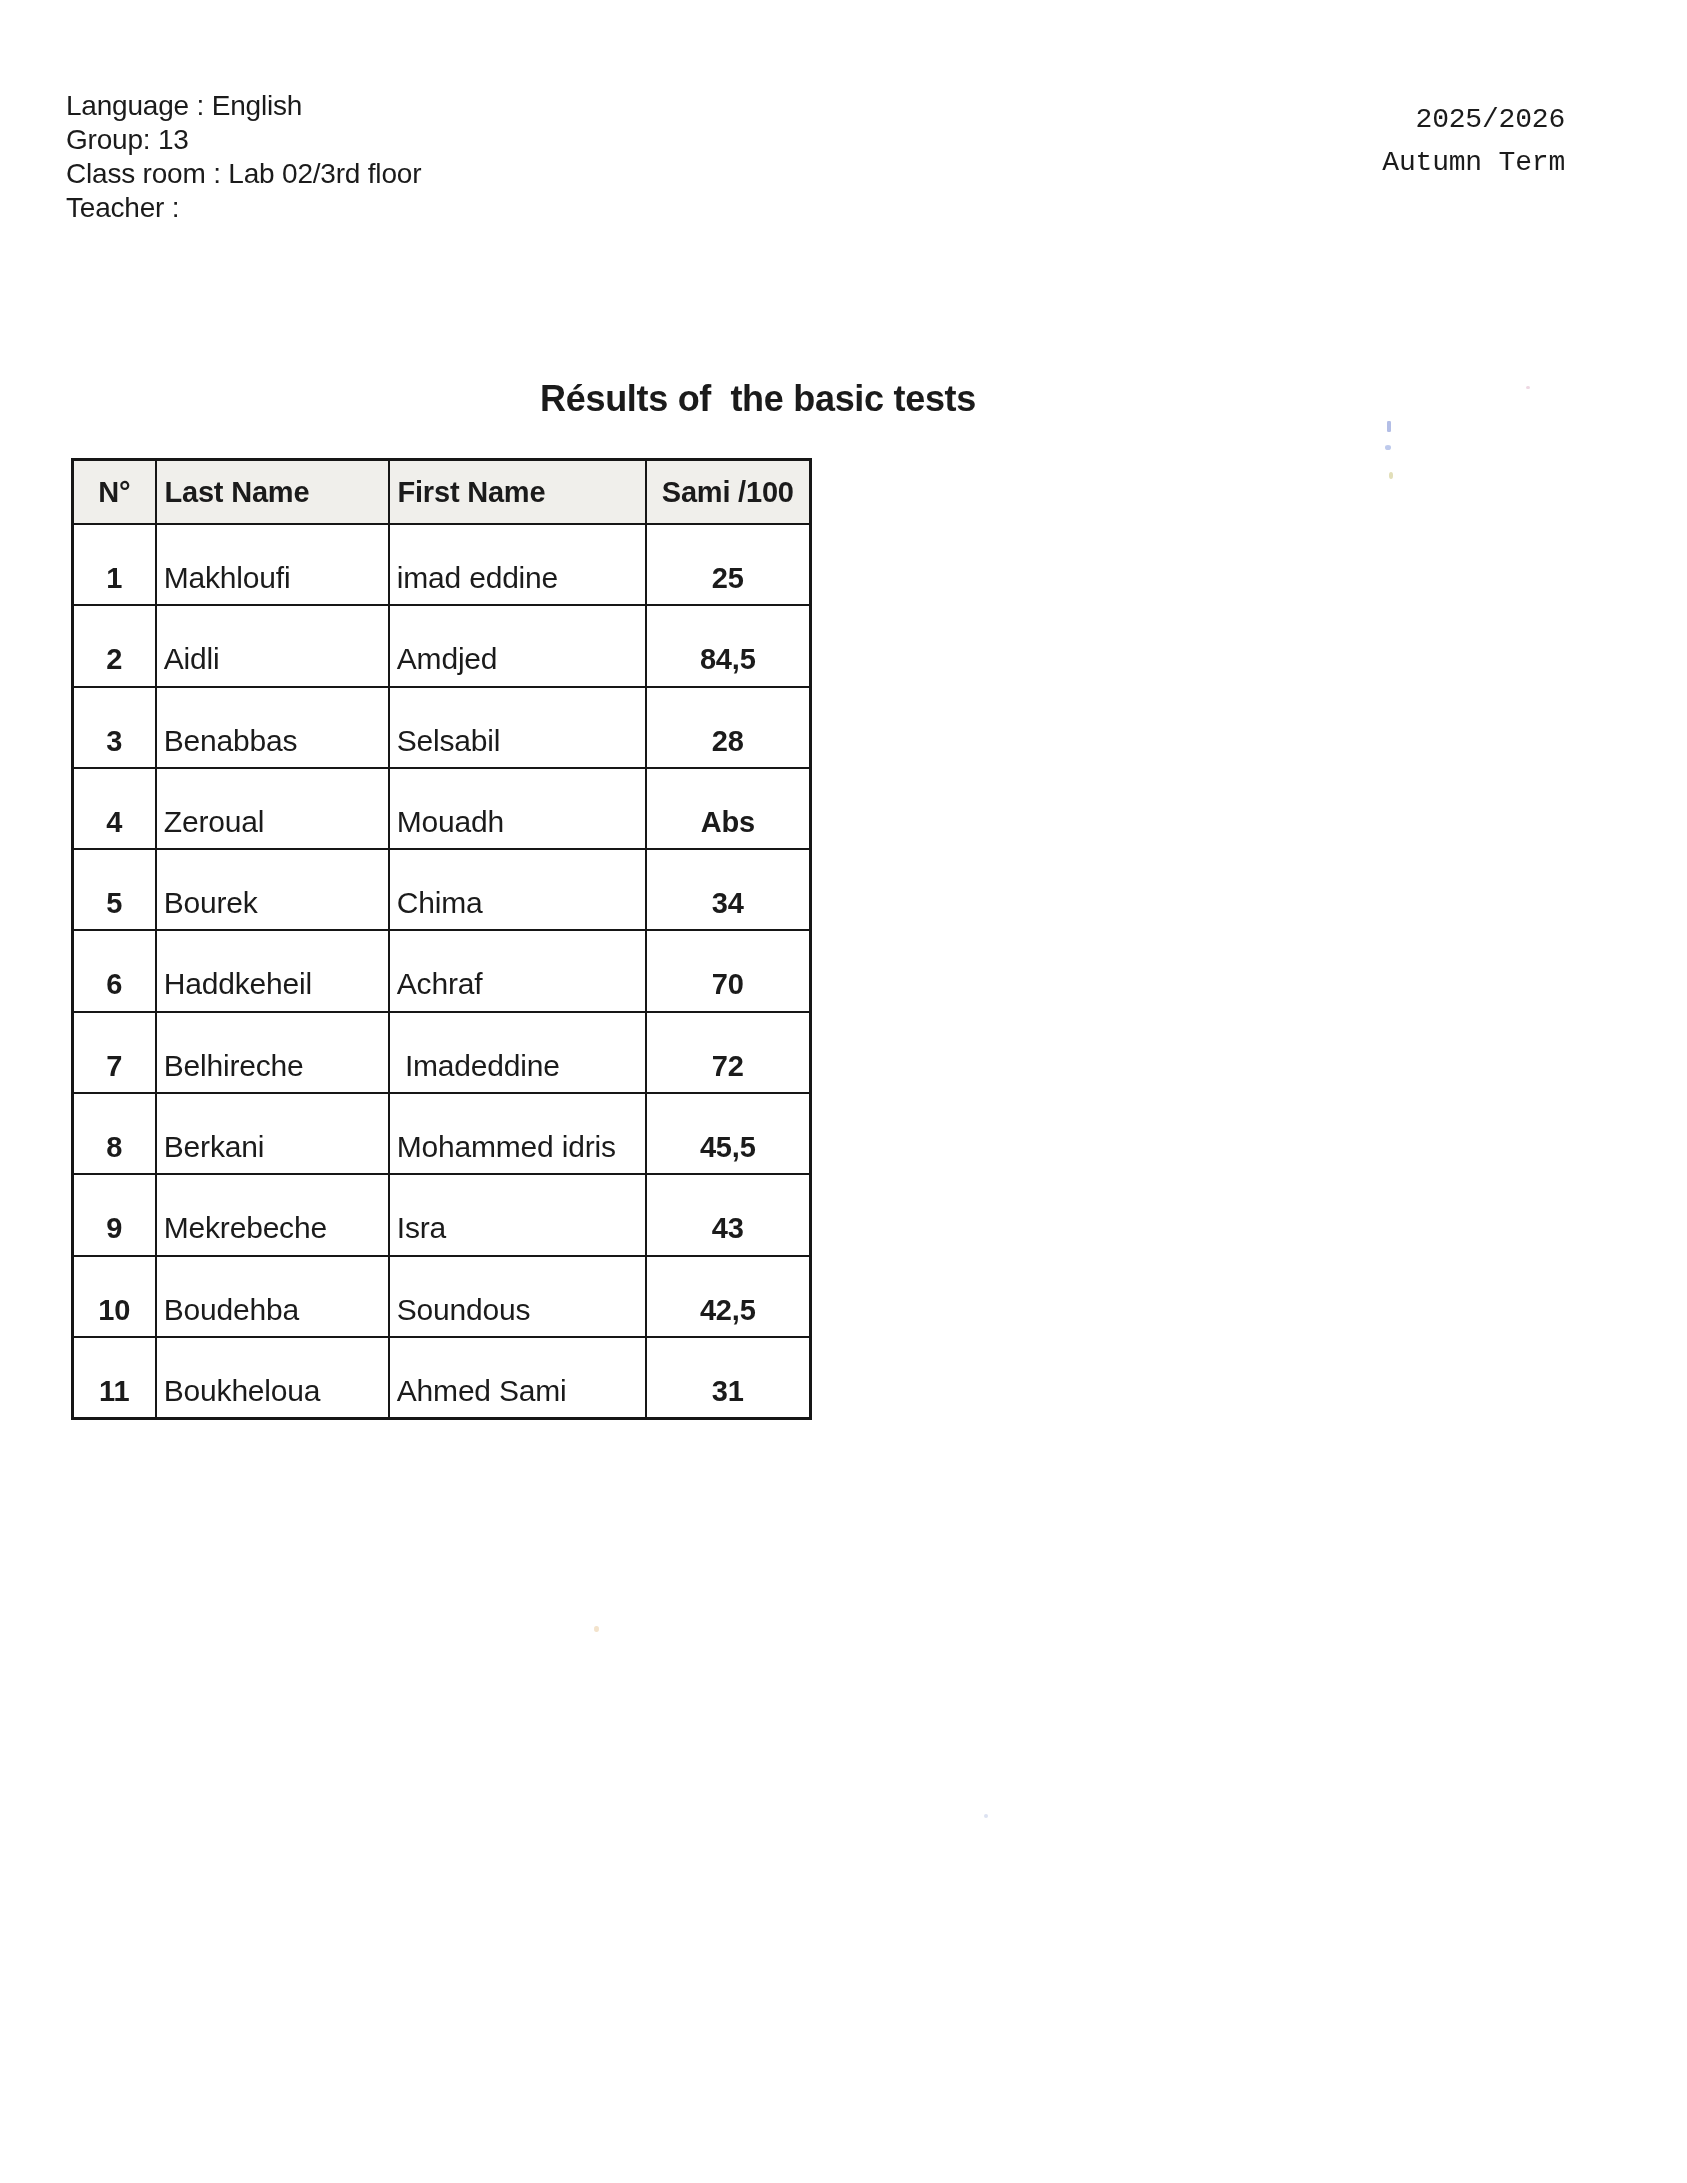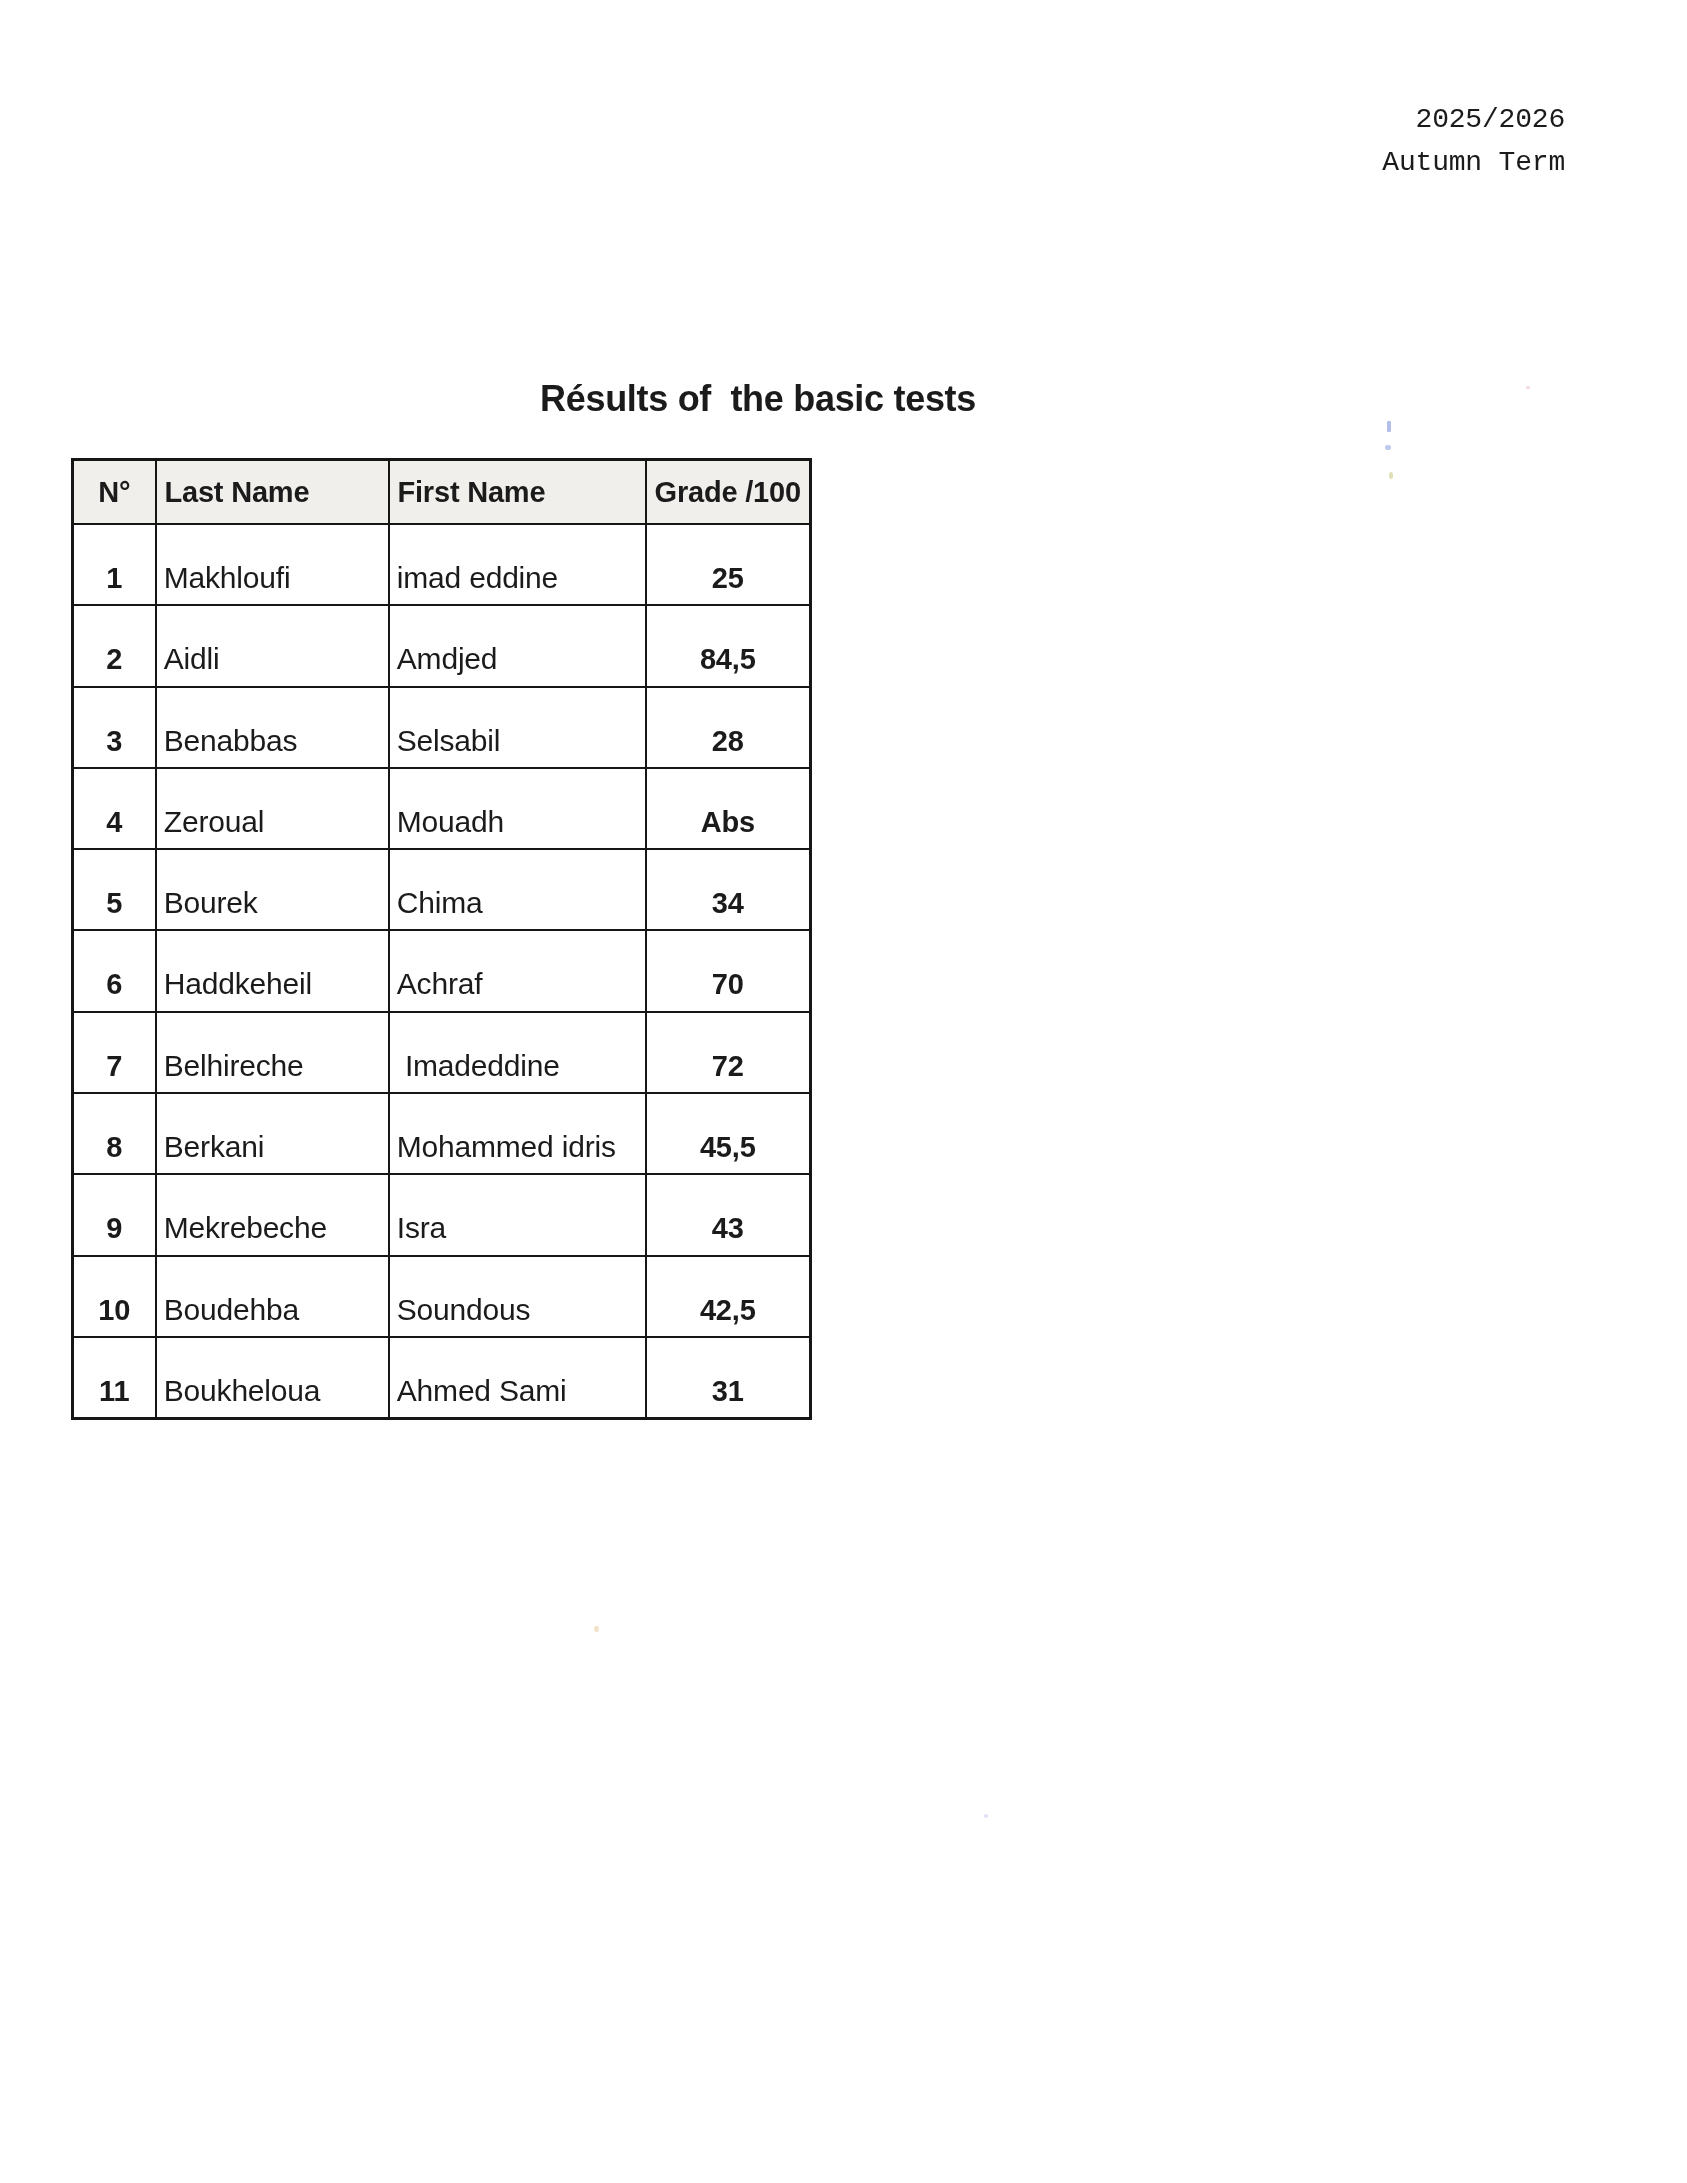--- a/index.html
+++ b/index.html
@@ -97,41 +97,47 @@
   .a4 { left: 1526px; top: 386px;  width: 4px;  height: 3.3px;  background: #dcb0c6; opacity: .5; }
   .a5 { left: 594px;  top: 1626px; width: 4.6px;  height: 6px;  background: #e8c89a; opacity: .5; }
   .a6 { left: 984px; top: 1814px; width: 4px;  height: 4px;  background: #b9c6e4; opacity: .5; }
 </style>
 </head>
 <body>
 
 <div class="page">
 
 
+  <div class="info-left">
+    <div>Language : English</div>
+    <div>Group: 13</div>
+    <div>Class room : Lab 02/3rd floor</div>
+    <div>Teacher :</div>
+  </div>
 
   <div class="info-right">
     <div>2025/2026</div>
     <div>Autumn Term</div>
   </div>
 
   <div class="doc-title pre">Résults of  the basic tests</div>
 
   <table class="results-table">
     <colgroup>
       <col class="col-n">
         <col class="col-last">
         <col class="col-first">
         <col class="col-grade">
     </colgroup>
     <thead>
       <tr>
         <th class="h-center">N°</th>
         <th class="h-left">Last Name</th>
         <th class="h-left">First Name</th>
-        <th class="h-center">Grade /100</th>
+        <th class="h-center">Sami /100</th>
       </tr>
     </thead>
     <tbody>
         <tr>
       <td class="c-num pre">1</td>
       <td class="c-last pre">Makhloufi</td>
       <td class="c-first pre">imad eddine</td>
       <td class="c-grade pre">25</td>
     </tr>
         <tr>

